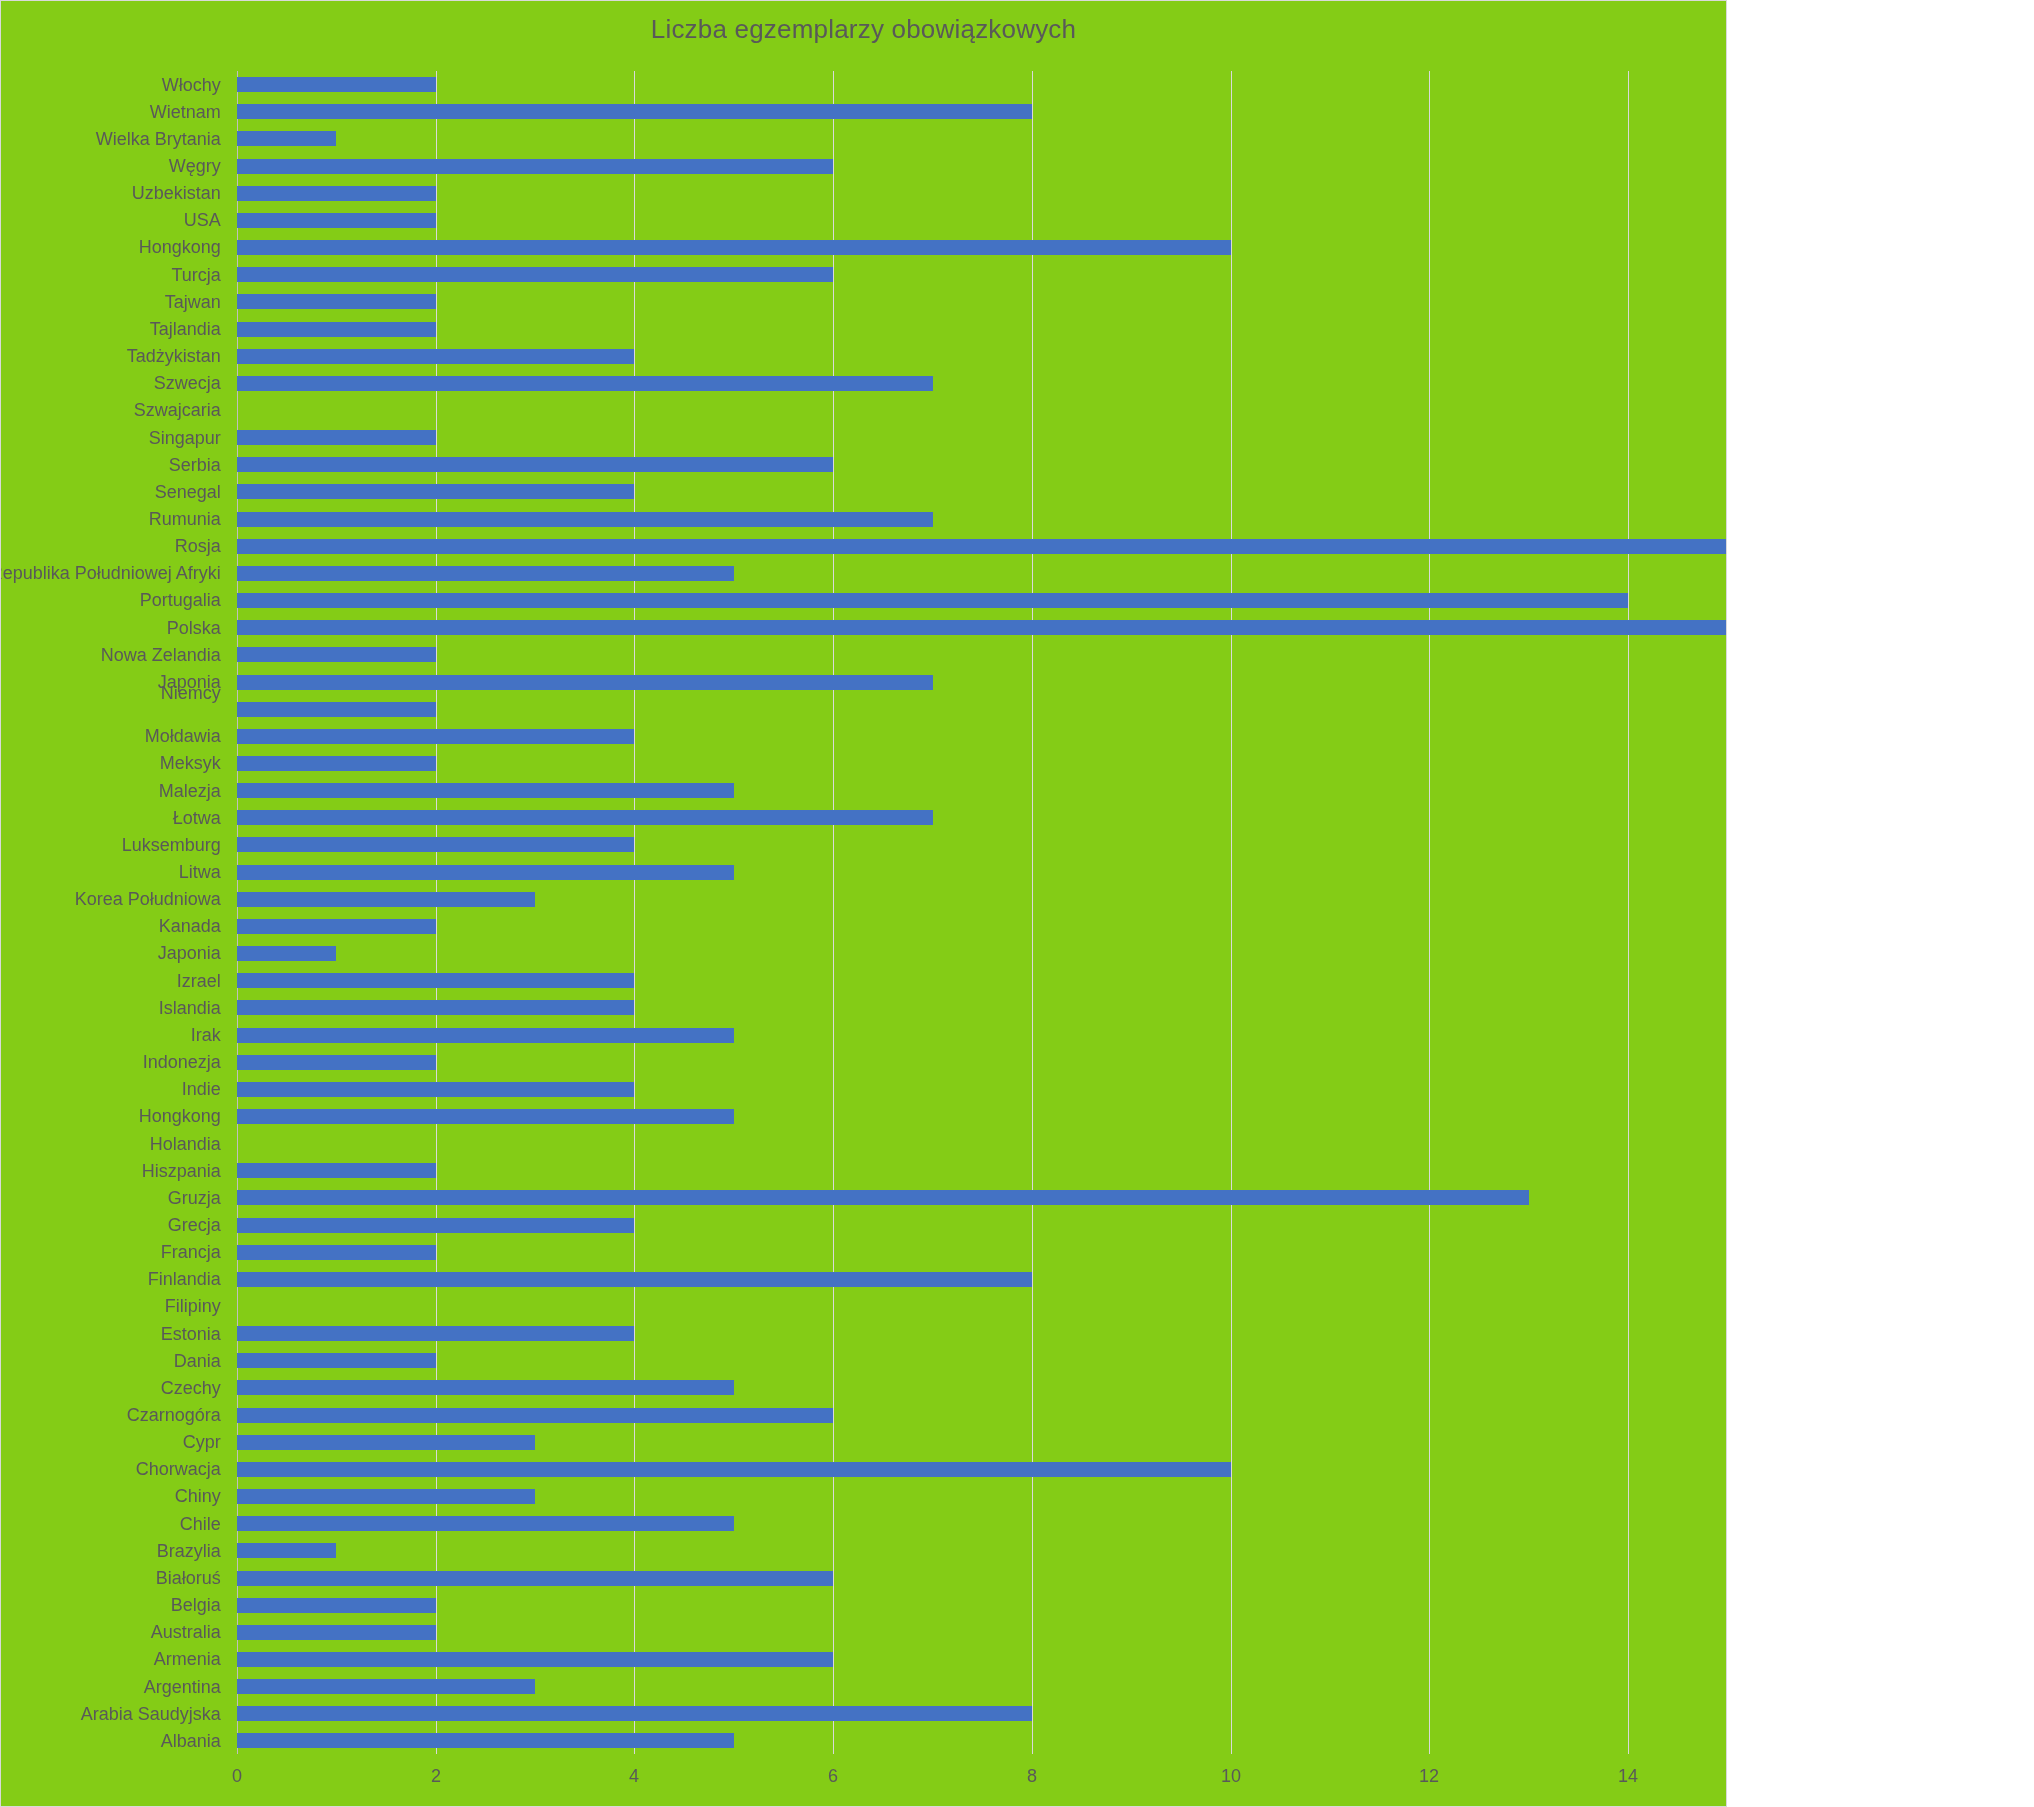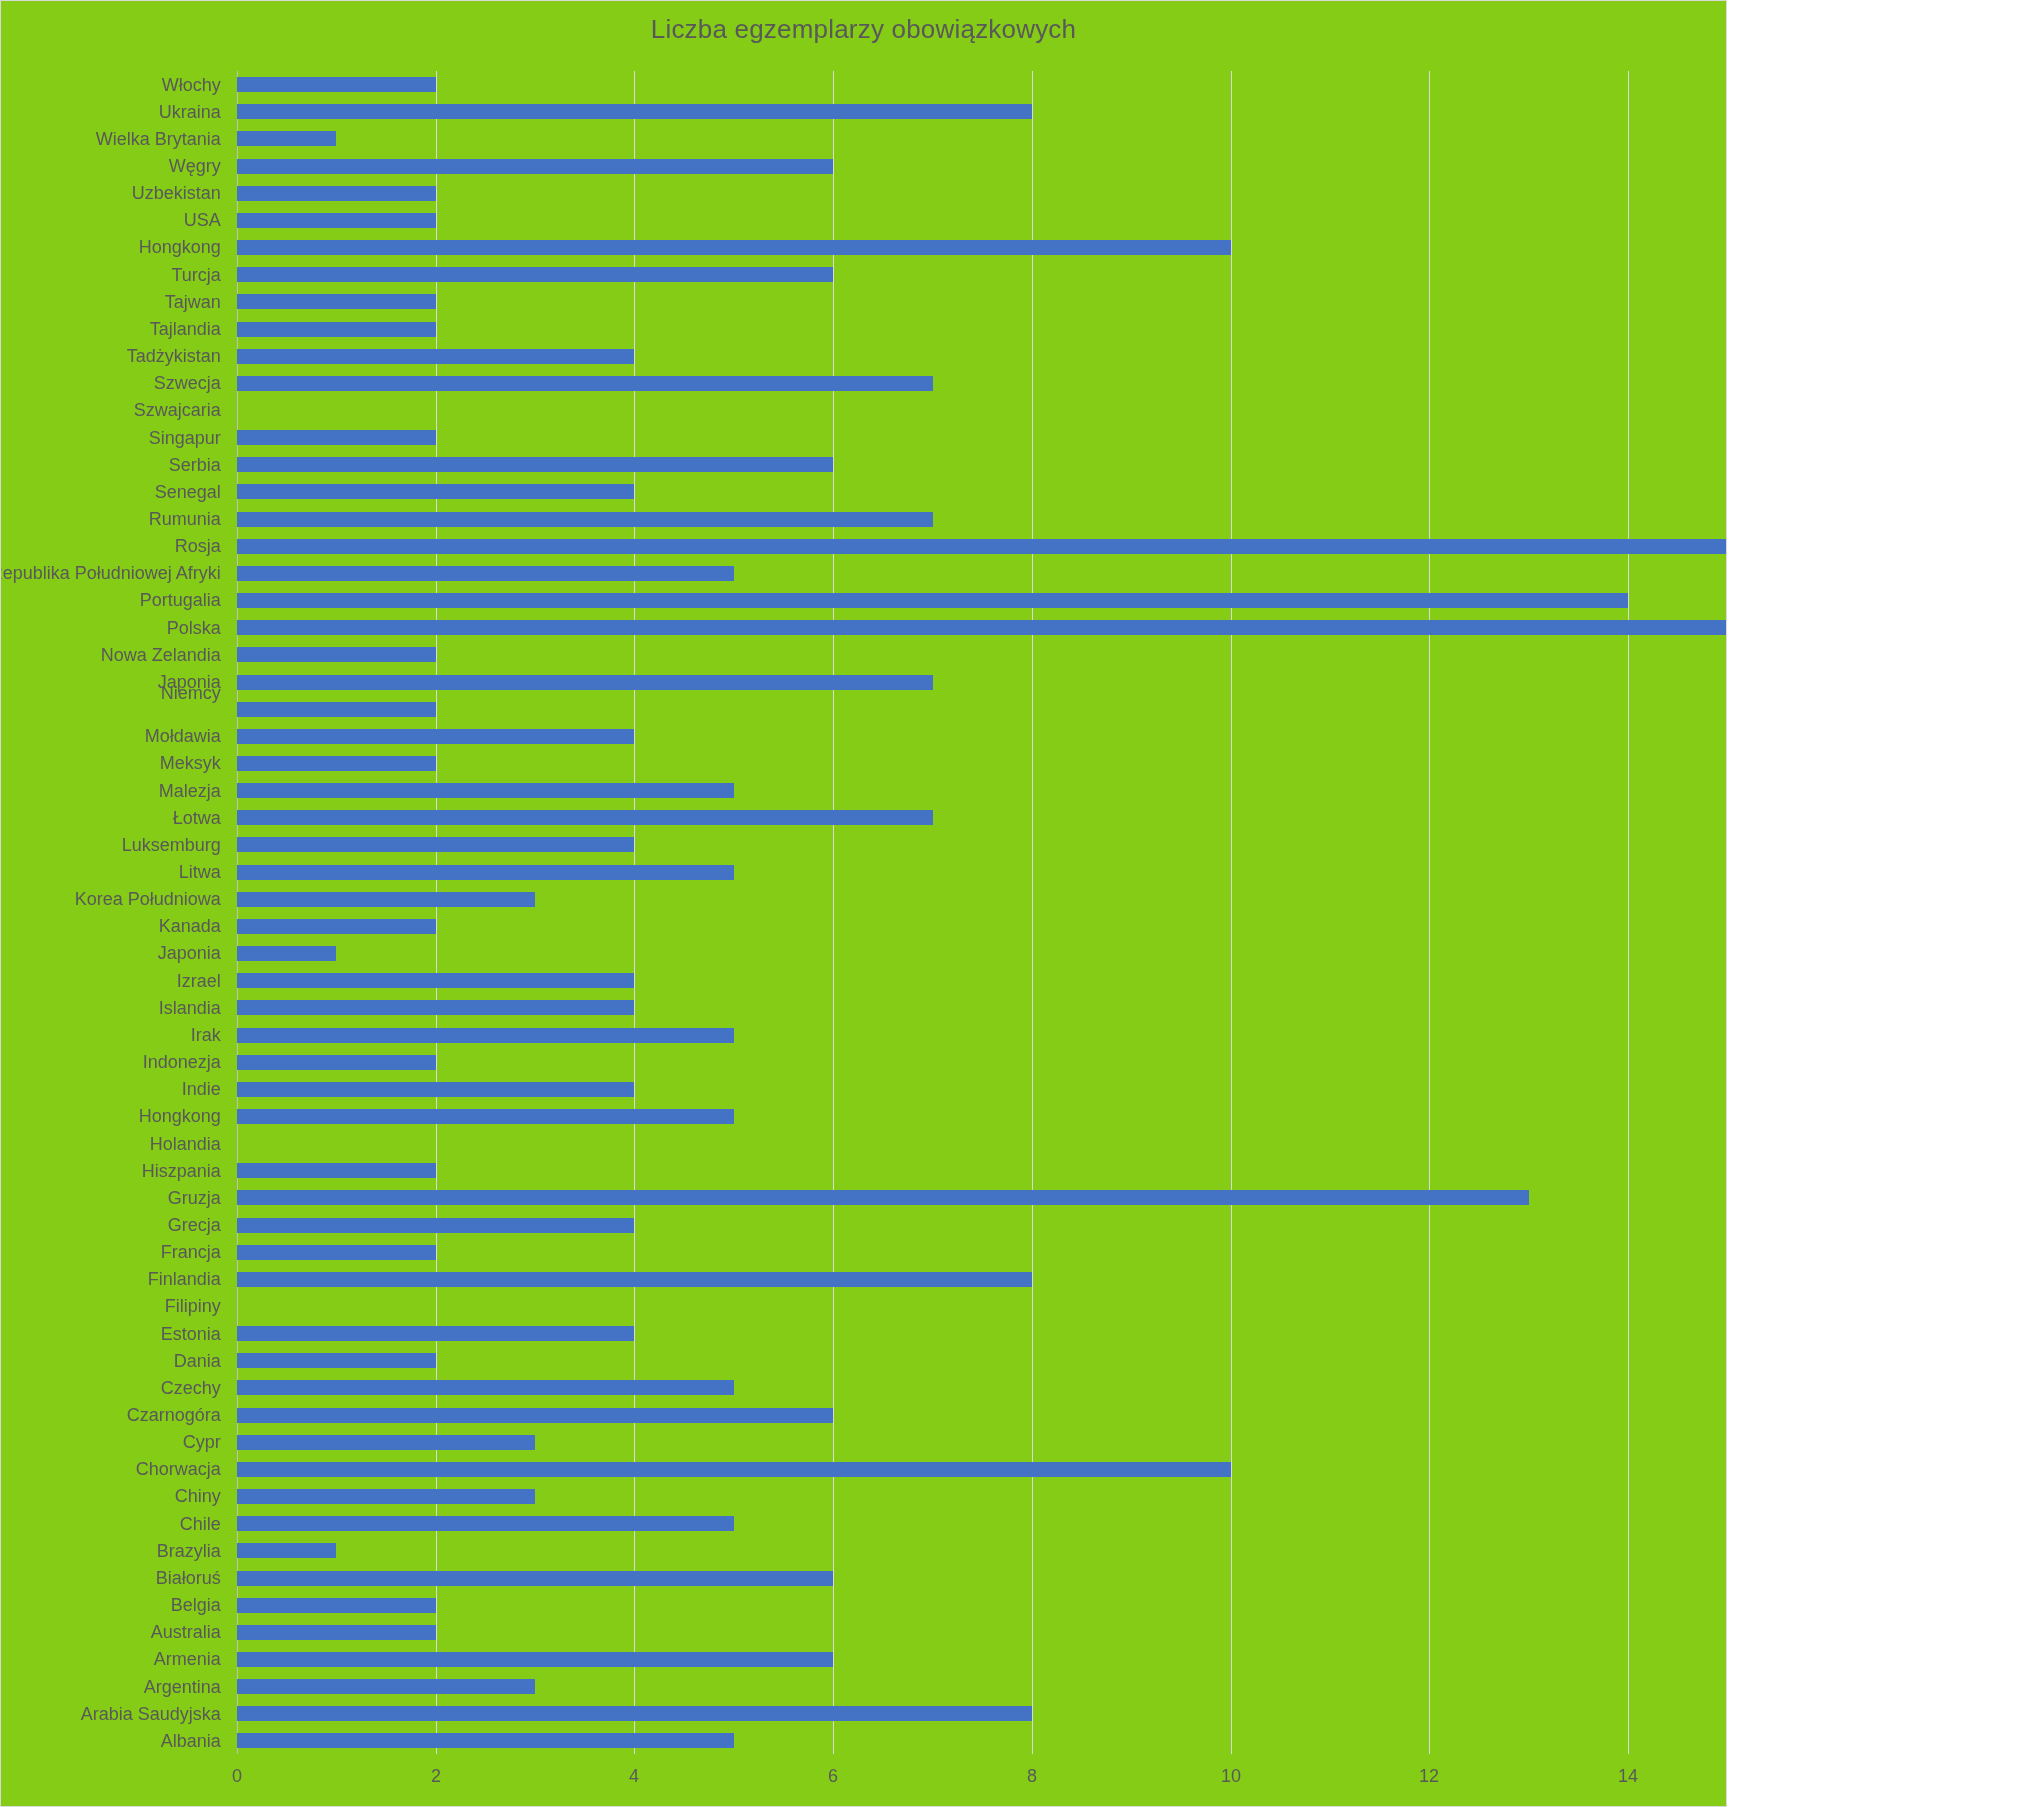--- a/index.html
+++ b/index.html
@@ -103,21 +103,21 @@
 </style>
 </head>
 <body>
 
 <div id="chart-frame">
 
   <div id="chart-title">Liczba egzemplarzy obowiązkowych</div>
 
   <div id="cat-labels">
       <div class="cat-label" style="top: 13.6px; text-align: right;">Włochy</div>
-      <div class="cat-label" style="top: 41px;">Ukraina</div>
+      <div class="cat-label" style="top: 41px;">Wietnam</div>
       <div class="cat-label" style="top: 68px;">Wielka Brytania</div>
       <div class="cat-label" style="top: 95px;">Węgry</div>
       <div class="cat-label" style="top: 122px;">Uzbekistan</div>
       <div class="cat-label" style="top: 149px;">USA</div>
       <div class="cat-label" style="top: 176px;">Hongkong</div>
       <div class="cat-label" style="top: 204px;">Turcja</div>
       <div class="cat-label" style="top: 231px;">Tajwan</div>
       <div class="cat-label" style="top: 258px;">Tajlandia</div>
       <div class="cat-label" style="top: 285px;">Tadżykistan</div>
       <div class="cat-label" style="top: 312px;">Szwecja</div>

